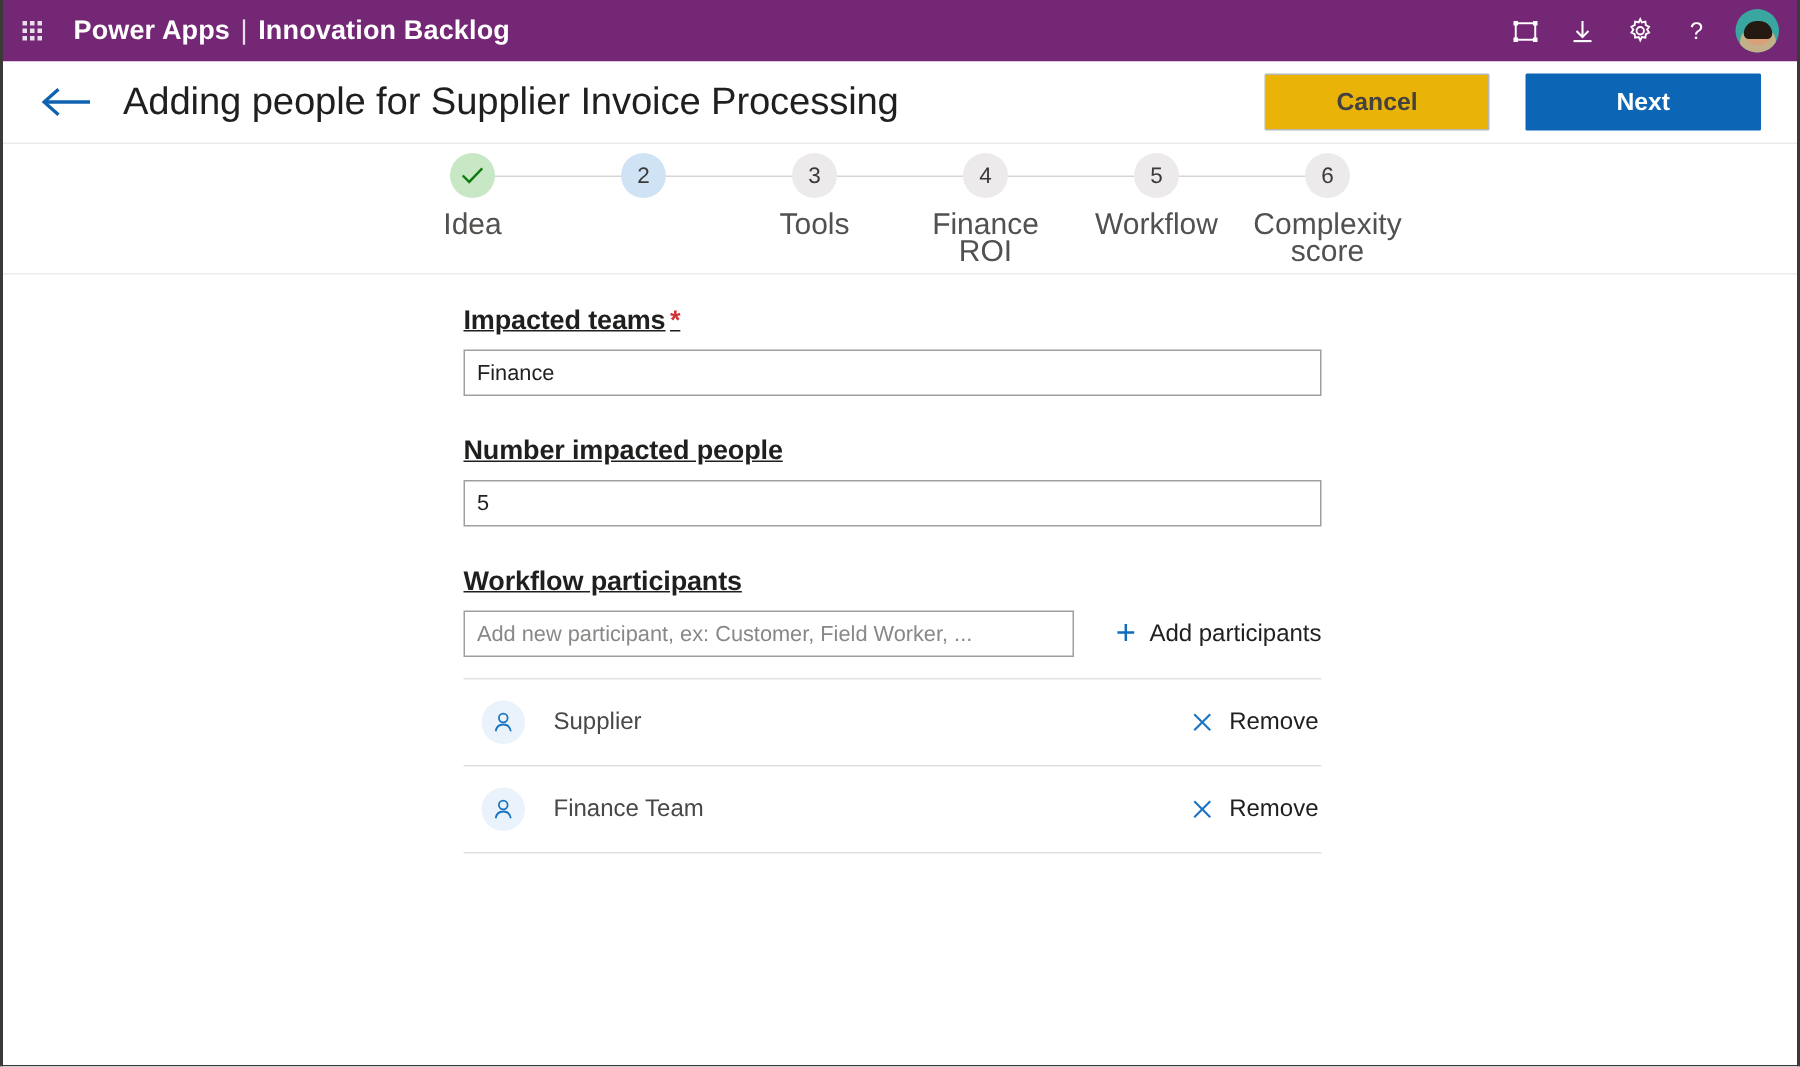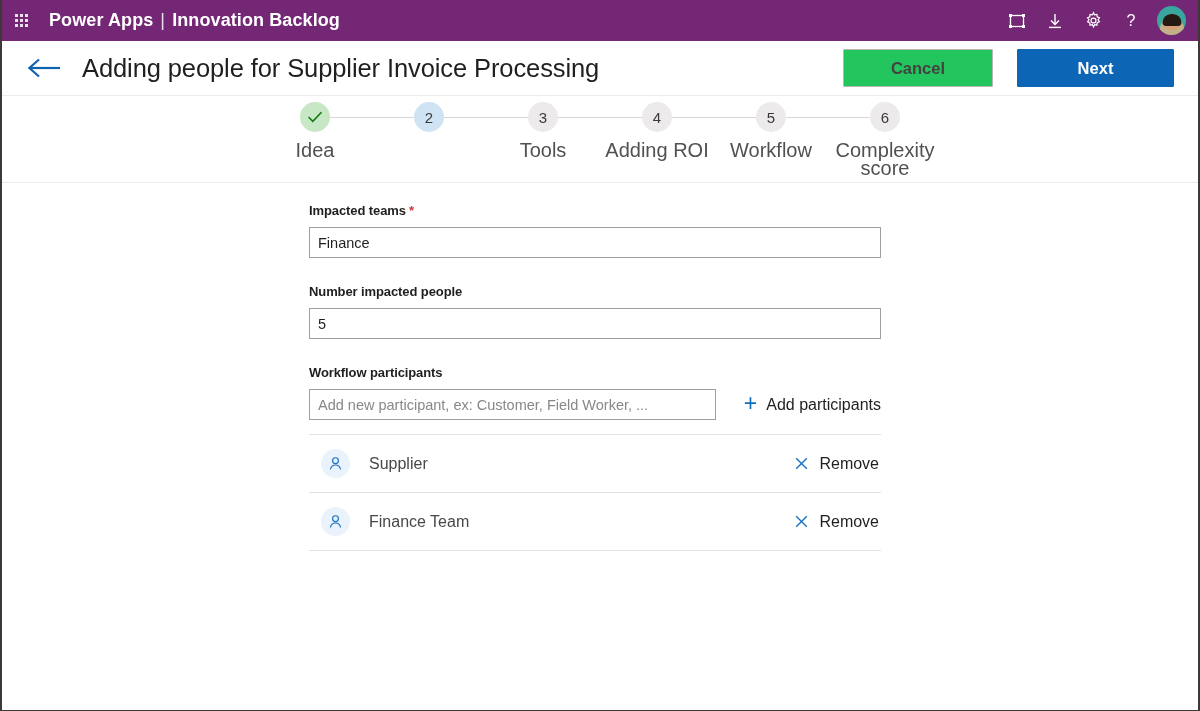--- a/index.html
+++ b/index.html
@@ -133,21 +133,21 @@
     font-family: "Liberation Sans", sans-serif;
     font-size: 16.5px;
     font-weight: bold;
     height: 38px;
     cursor: pointer;
     border-radius: 1px;
     display: flex; align-items: center; justify-content: center;
   }
   .btn-cancel {
     width: 150px;
-    background: #22c55e;
+    background: #eab308;
     color: #444240;
     border: 1px solid #b9b7b5;
   }
   .btn-next {
     width: 157px;
     background: #0d65b5;
     color: #ffffff;
     border: 1px solid #0d65b5;
   }
 
@@ -206,25 +206,26 @@
 
   
   .body {
     padding: 20px 0 0 0;
   }
   .form {
     width: 572px;
     margin-left: 307px;
   }
   .field-label {
-    font-size: 13px;
+    font-size: 18px;
     font-weight: bold;
     color: #201f1e;
     margin-bottom: 9px;
     letter-spacing: -0.1px;
+    text-decoration: underline;
   }
   .req { color: #d13438; font-weight: bold; margin-left: 3px; }
 
   .tb {
     width: 572px;
     height: 31px;
     border: 1px solid #a19f9d;
     background: #ffffff;
     font-family: "Liberation Sans", sans-serif;
     font-size: 14.5px;
@@ -405,21 +406,21 @@
 
       <div class="step">
         <div class="connector"></div>
         <div class="circle">3</div>
         <div class="label">Tools</div>
       </div>
 
       <div class="step">
         <div class="connector"></div>
         <div class="circle">4</div>
-        <div class="label">Adding ROI</div>
+        <div class="label">Finance ROI</div>
       </div>
 
       <div class="step">
         <div class="connector"></div>
         <div class="circle">5</div>
         <div class="label">Workflow</div>
       </div>
 
       <div class="step">
 

